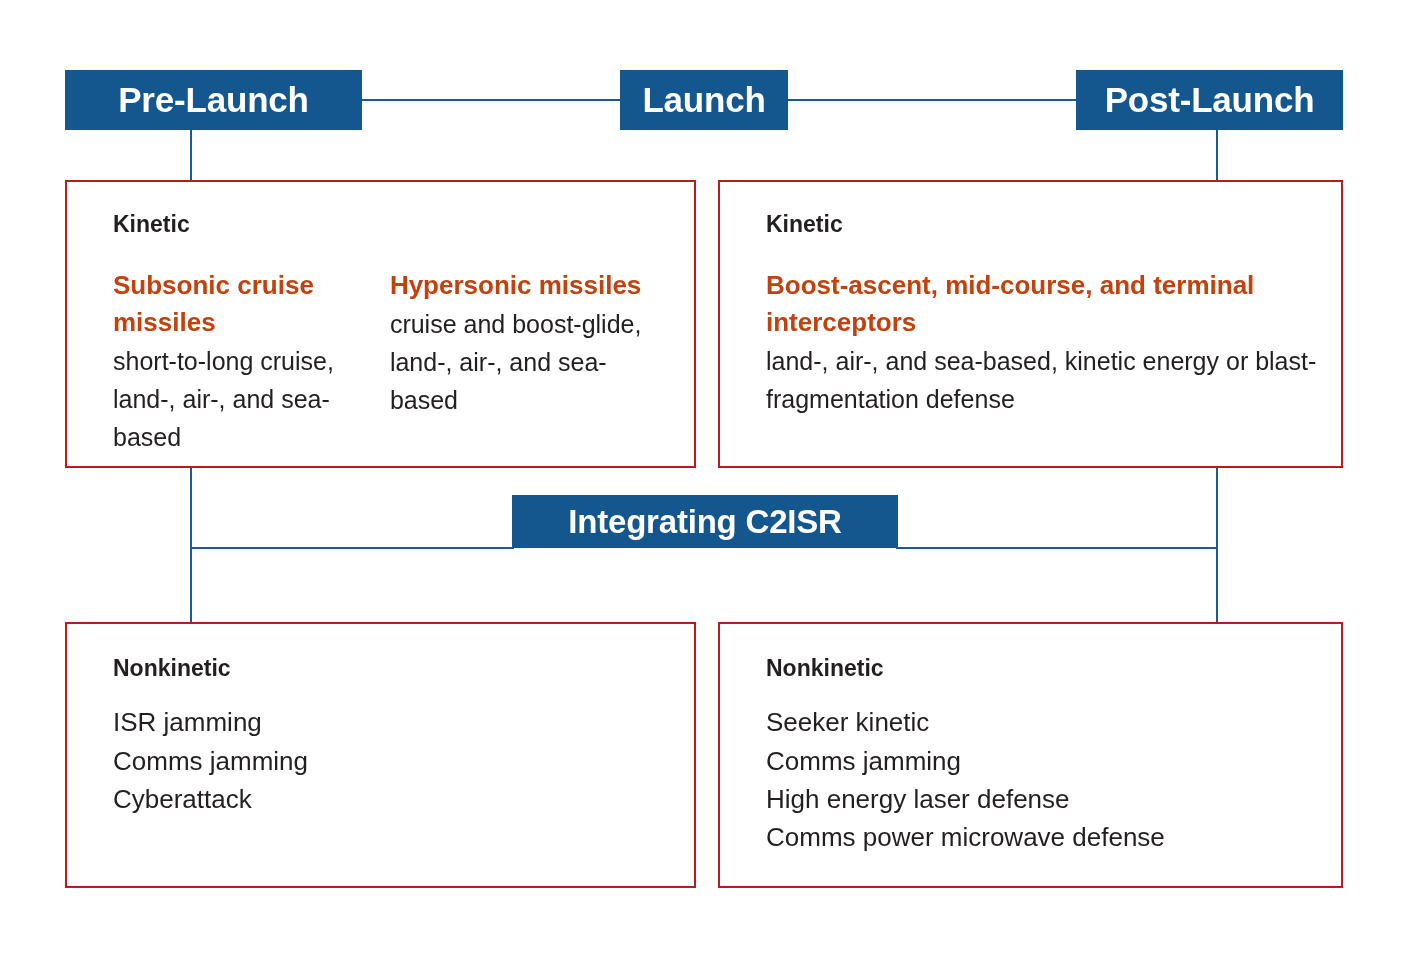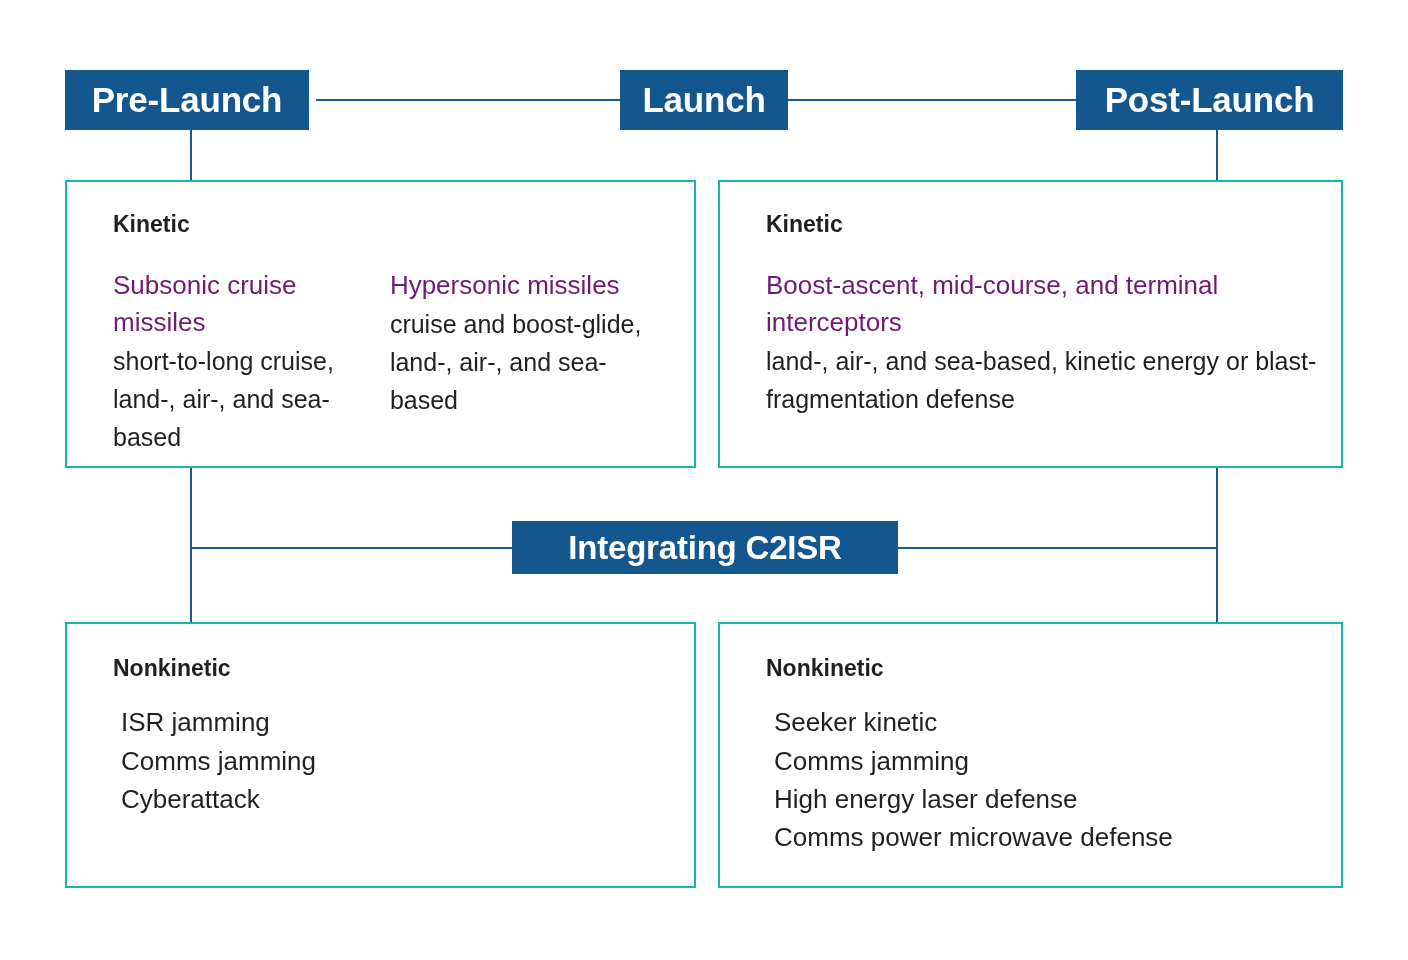--- a/index.html
+++ b/index.html
@@ -41,21 +41,21 @@
     letter-spacing: -0.2px;
     white-space: nowrap;
     z-index: 4;
   }
   .chip-phase { font-size: 35px; }
   .chip-band  { font-size: 33px; }
 
   
   .panel {
     position: absolute;
-    border: 2px solid #14b8a6;
+    border: 2px solid #b91c1c;
     background: #ffffff;
     box-sizing: border-box;
     z-index: 3;
   }
   .panel-inner {
     position: absolute;
     left: 46px;
     right: 20px;
     top: 30px;
   }
@@ -70,35 +70,35 @@
     display: flex;
     gap: 0px;
   }
   .col { box-sizing: border-box; }
   .col-a { width: 290px; padding-right: 42px; }
   .col-b { width: 300px; }
 
   .lead {
     font-size: 26px;
     line-height: 1.42;
-    color: #701a75;
+    color: #c2410c;
     margin: 0;
-    font-weight: normal;
+    font-weight: bold;
   }
   .sub {
     font-size: 25px;
     line-height: 1.52;
     color: #231f20;
     margin: 1px 0 0 0;
     font-weight: normal;
   }
 
   .list {
     list-style: none;
-    margin: 8px;
+    margin: 0;
     padding: 0;
   }
   .list li {
     font-size: 26px;
     line-height: 1.47;
     color: #231f20;
   }
 </style>
 </head>
 <body>
@@ -110,21 +110,21 @@
 
   <div class="conn conn-v" style="left:190px; top:130px; height:52px;"></div>
   <div class="conn conn-v" style="left:1216px; top:130px; height:52px;"></div>
 
   <div class="conn conn-v" style="left:190px; top:466px; height:158px;"></div>
   <div class="conn conn-v" style="left:1216px; top:466px; height:158px;"></div>
 
   <div class="conn conn-h" style="left:190px; top:547px; width:324px;"></div>
   <div class="conn conn-h" style="left:896px; top:547px; width:322px;"></div>
 
-  <div class="chip chip-phase" style="left:65px; top:70px; width:244px; height:60px;">
+  <div class="chip chip-phase" style="left:65px; top:70px; width:297px; height:60px;">
     <span>Pre-Launch</span>
   </div>
 
   <div class="chip chip-phase" style="left:620px; top:70px; width:168px; height:60px;">
     <span>Launch</span>
   </div>
 
   <div class="chip chip-phase" style="left:1076px; top:70px; width:267px; height:60px;text-align:right;">
     <span>Post-Launch</span>
   </div>
@@ -150,21 +150,21 @@
       <div class="panel-title">Kinetic</div>
       <div class="cols">
         <div class="col" style="width:560px;">
           <p class="lead">Boost-ascent, mid-course, and terminal interceptors</p>
           <p class="sub">land-, air-, and sea-based, kinetic energy or blast-fragmentation defense</p>
         </div>
       </div>
     </div>
   </div>
 
-  <div class="chip chip-band" style="left:512px; top:521px; width:386px; height:53px;">
+  <div class="chip chip-band" style="left:512px; top:495px; width:386px; height:53px;">
     <span>Integrating C2ISR</span>
   </div>
 
   <div class="panel" style="left:65px; top:622px; width:631px; height:266px;">
     <div class="panel-inner" style="top:32px;">
       <div class="panel-title" style="margin-bottom:22px;">Nonkinetic</div>
       <ul class="list">
         <li>ISR jamming</li>
         <li>Comms jamming</li>
         <li>Cyberattack</li>

